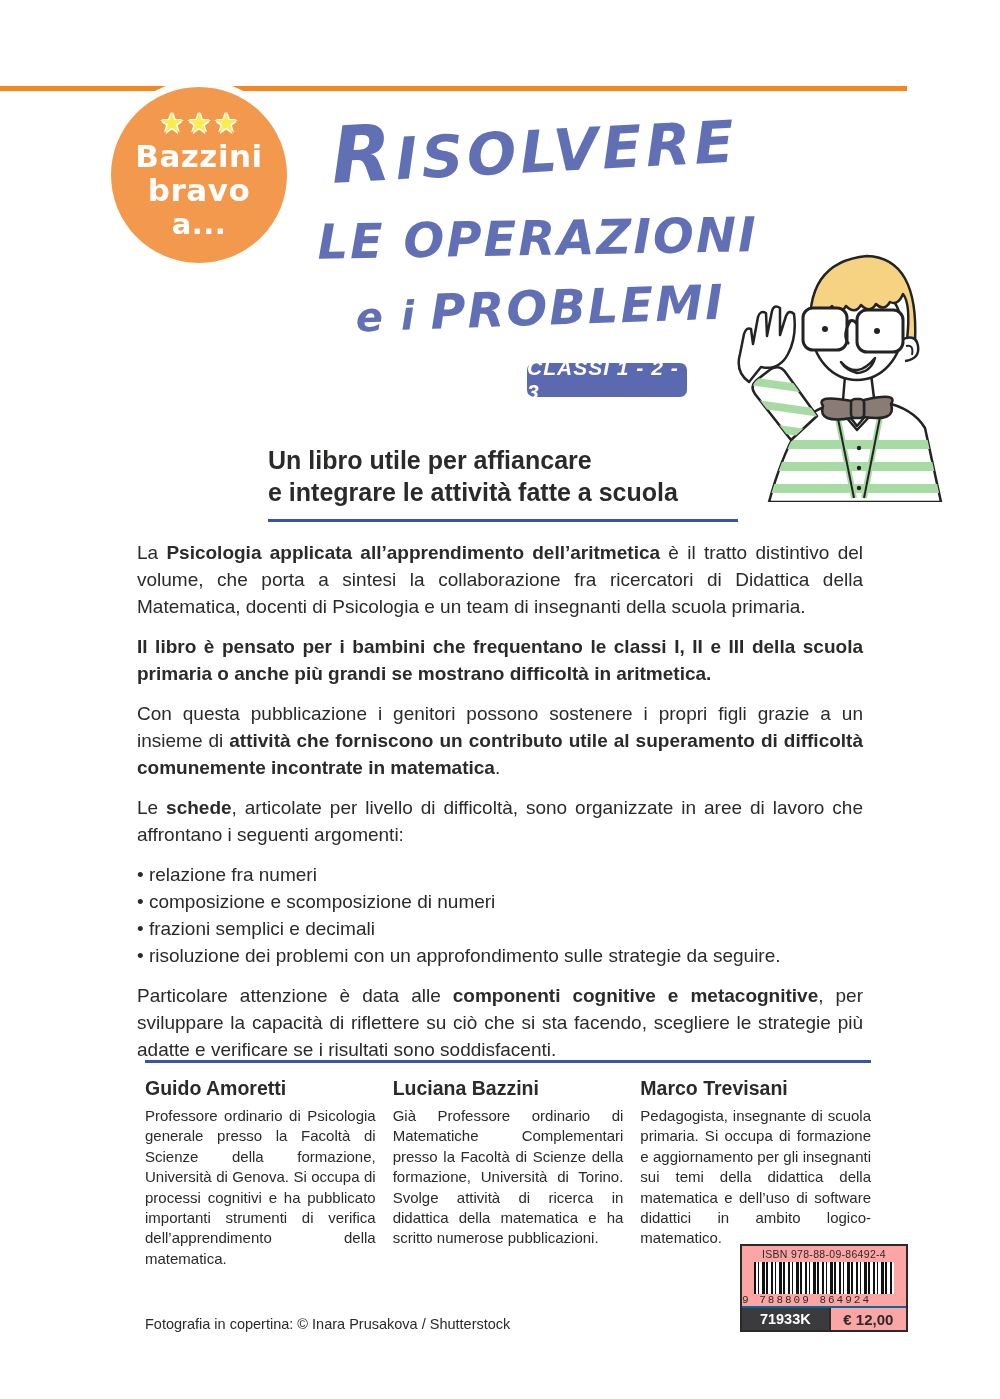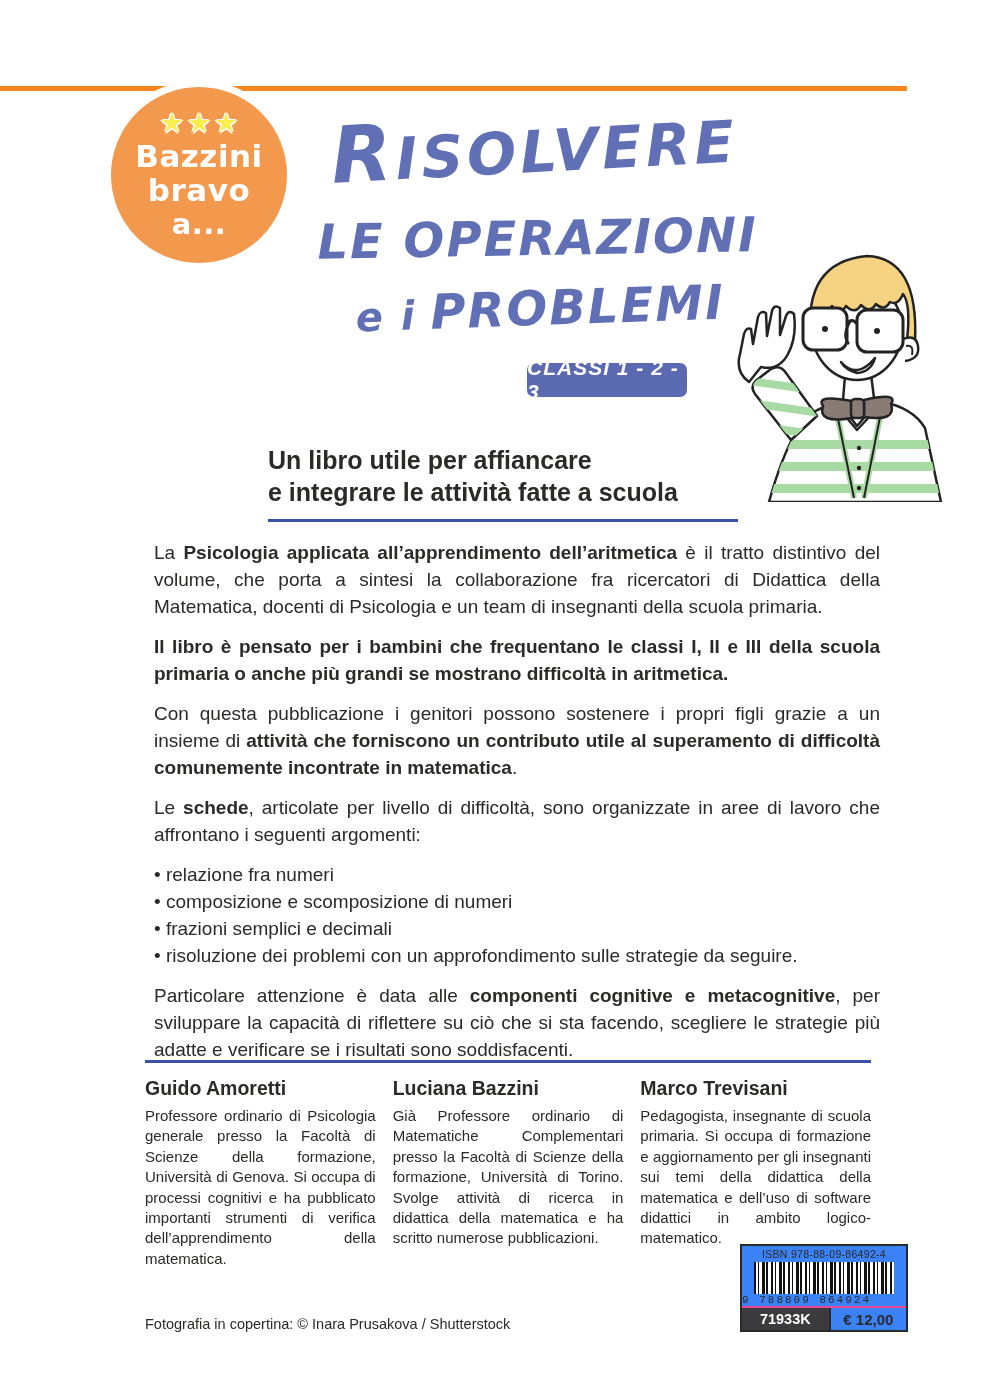--- a/index.html
+++ b/index.html
@@ -34,44 +34,44 @@
            display:flex;align-items:center;justify-content:center;letter-spacing:1px;z-index:2;}
 
   .boy{position:absolute;left:705px;top:242px;width:300px;height:260px;}
 
   
   .headline{position:absolute;left:268px;top:444px;width:470px;text-align:left;font-weight:bold;
             font-size:25px;line-height:1.28;color:#2B2A29;padding-bottom:11px;border-bottom:3px solid #3A53A8;}
   .headline div{white-space:nowrap;}
 
   
-  .bodytext{position:absolute;left:154px;top:540px;width:726px;font-size:19px;line-height:1.42;
+  .bodytext{position:absolute;left:137px;top:540px;width:726px;font-size:19px;line-height:1.42;
             text-align:justify;color:#2B2A29;}
   .bodytext p{margin:0 0 13px 0;}
   .bodytext strong{font-weight:bold;}
   .bodytext ul{list-style:none;margin:0 0 13px 0;padding:0;}
   .bodytext li{text-align:left;}
   .bodytext li::before{content:"\2022\00a0";}
 
   
   .authors-rule{position:absolute;left:145px;top:1060px;width:726px;height:3px;background:#3A53A8;}
   .authors{position:absolute;left:145px;top:1077px;width:726px;display:flex;gap:17px;}
   .author{flex:1;min-width:0;}
   .author-name{font-size:19.5px;font-weight:bold;margin:0 0 6px 0;}
   .author-bio{font-size:15px;line-height:1.36;text-align:justify;margin:0;}
 
   
   .isbn-box{position:absolute;left:740px;top:1244px;width:168px;height:88px;border:2px solid #2B2A29;
-            box-sizing:border-box;background:#3b82f6;display:flex;flex-direction:column;}
+            box-sizing:border-box;background:#fca5a5;display:flex;flex-direction:column;}
   .isbn-label{font-size:10.5px;text-align:center;padding-top:2px;letter-spacing:.3px;}
   .bars{height:32px;margin:2px 12px 0 12px;
         background:repeating-linear-gradient(90deg,#111 0 2px,#fff 2px 4px,#111 4px 5px,#fff 5px 8px,
                    #111 8px 11px,#fff 11px 12px,#111 12px 14px,#fff 14px 17px);}
   .digits{font-size:11px;text-align:left;letter-spacing:2px;font-family:Liberation Mono, monospace;}
-  .price-row{display:flex;border-top:2px solid #ec4899;flex:1;}
+  .price-row{display:flex;border-top:2px solid #0369a1;flex:1;}
   .code-cell{flex:1.15;background:#3B3B3D;color:#fff;font-weight:bold;font-size:14.5px;
              display:flex;align-items:center;justify-content:center;}
   .price-cell{flex:1;border-left:2px solid #2B2A29;font-weight:bold;font-size:15px;
               display:flex;align-items:center;justify-content:center;}
 
   .credit{position:absolute;left:145px;top:1316px;font-size:14.5px;color:#2B2A29;}
 </style>
 </head>
 <body>
 

